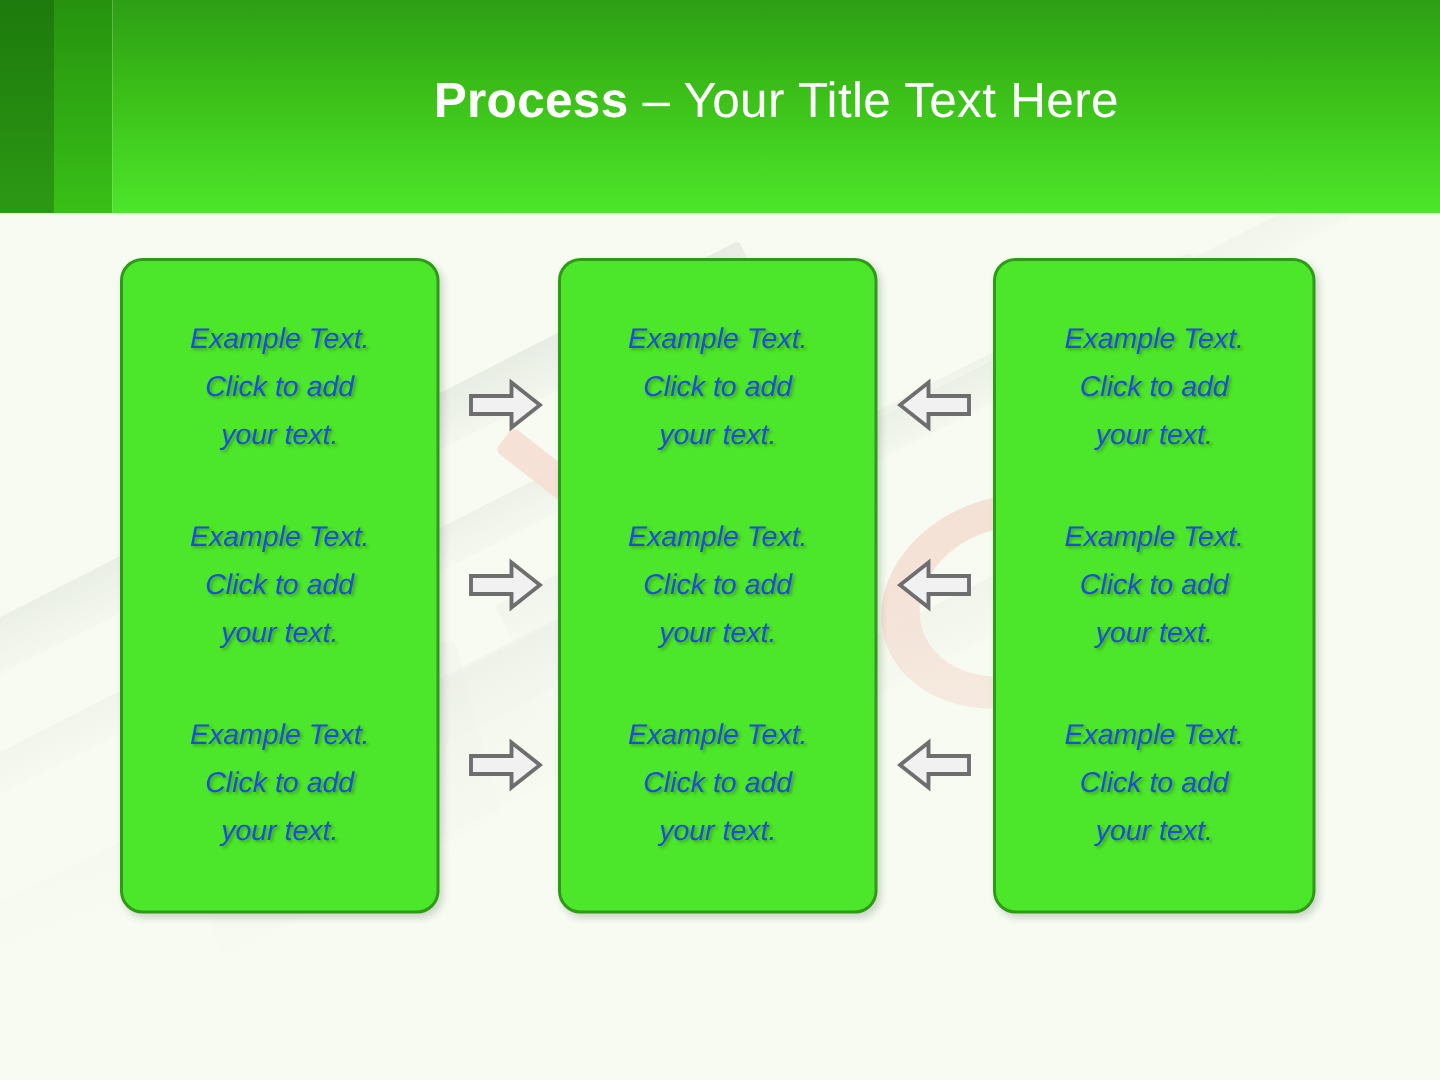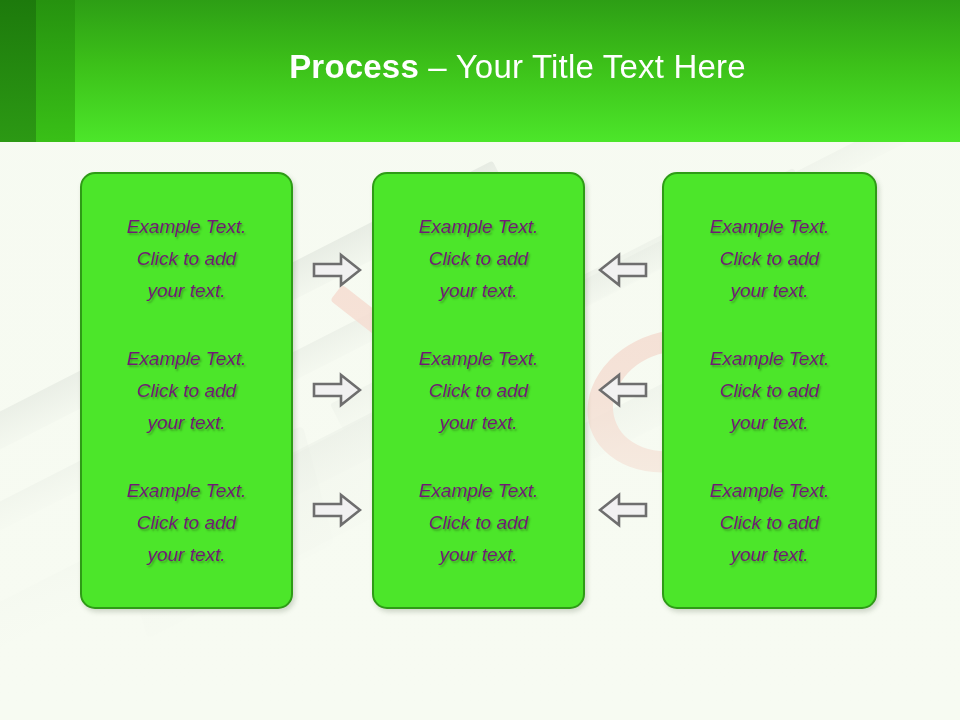--- a/index.html
+++ b/index.html
@@ -150,21 +150,21 @@
     flex-direction: column;
     justify-content: center;
     align-items: center;
     padding: 0 14px;
   }
   #pbox-1 { left: 80px;  width: 213px; }
   #pbox-2 { left: 372px; width: 213px; }
   #pbox-3 { left: 662px; width: 215px; }
 
   .pblock {
-    color: #701a75;
+    color: #1d4ed8;
     font-size: 19px;
     line-height: 32px;
     font-style: italic;
     font-weight: normal;
     text-align: center;
     text-shadow: 1.5px 1.5px 2px rgba(40,90,25,0.45);
     white-space: pre-line;
   }
   .pblock + .pblock { margin-top: 36px; }
 

